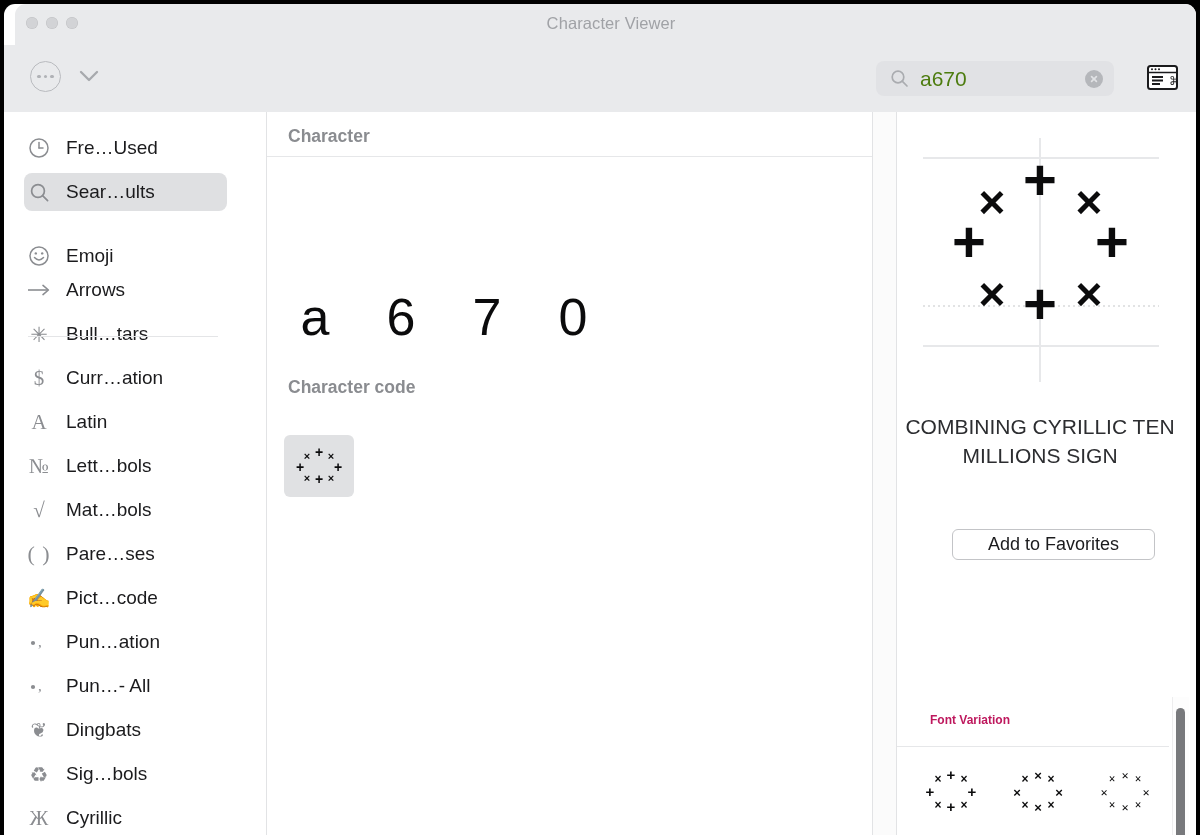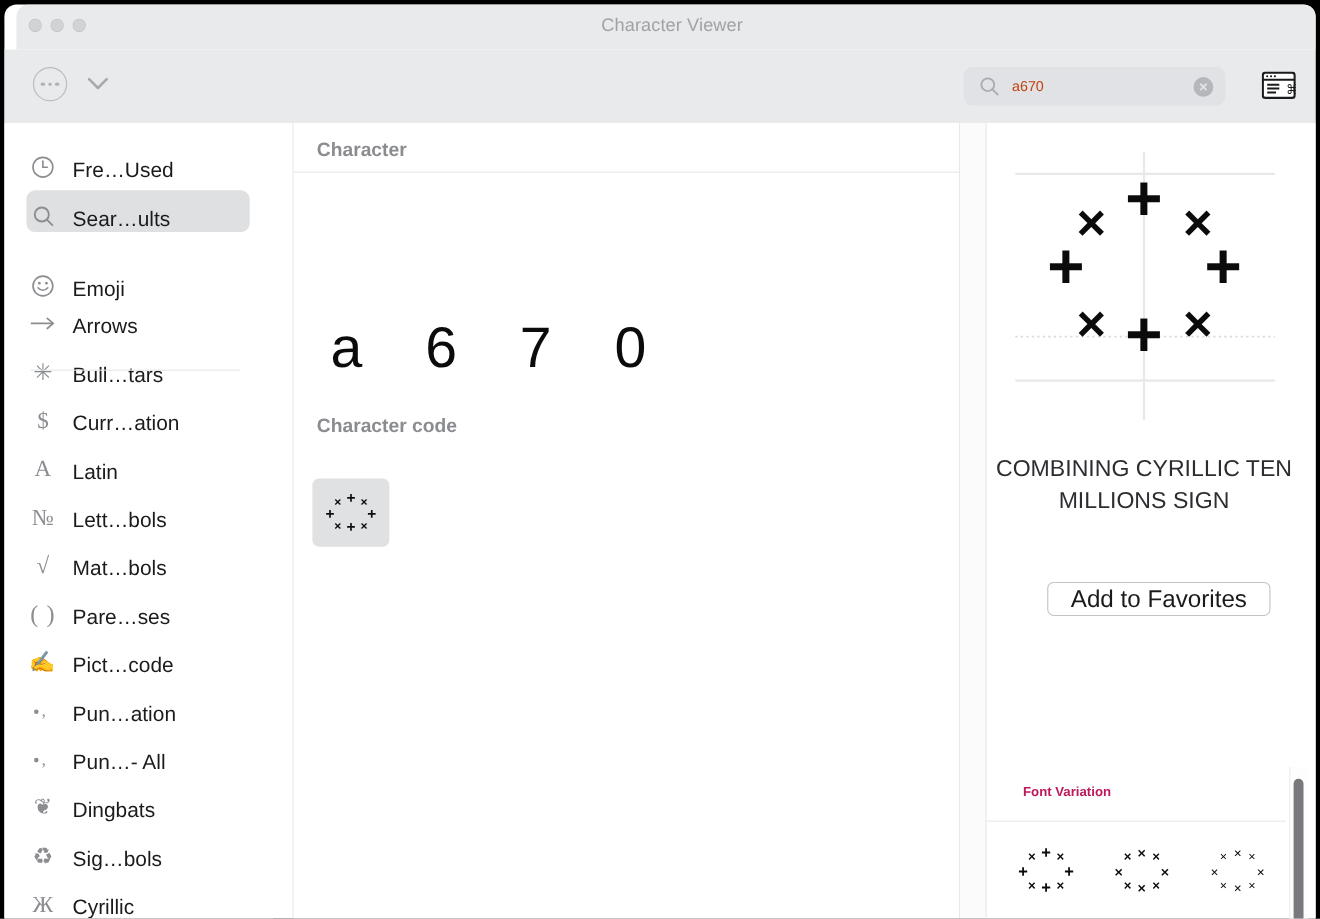--- a/index.html
+++ b/index.html
@@ -72,21 +72,21 @@
     background: #e1e2e5;
     border-radius: 8px;
     display: flex; align-items: center;
   }
   .search-icon {
     position: absolute; left: 14px; top: 8px;
     width: 19px; height: 19px;
   }
   .search-text {
     position: absolute; left: 44px; top: 7px;
-    font-size: 13px; color: #c2410c;
+    font-size: 21px; color: #4d7c0f;
     line-height: 22px;
   }
   .search-clear {
     position: absolute; right: 11px; top: 9px;
     width: 18px; height: 18px; border-radius: 50%;
     background: #b5b7bb;
     display: flex; align-items: center; justify-content: center;
   }
   .tb-kbd {
     position: absolute; left: 1143px; top: 20px;
@@ -103,21 +103,21 @@
   
   .sidebar {
     position: absolute; left: 0; top: 0;
     width: 244px; height: 723px;
     background: #ffffff;
     overflow: hidden;
   }
   .side-item {
     position: absolute; left: 20px;
     width: 203px; height: 38px;
-    display: flex; align-items: flex-end;
+    display: flex; align-items: center;
     border-radius: 8px;
   }
   .side-item.sel { background: #dfe0e2; }
   .side-ico {
     width: 30px; height: 30px;
     display: flex; align-items: center; justify-content: center;
     color: #8b8d91;
     flex: 0 0 30px;
     font-size: 21px;
     line-height: 1;
@@ -196,21 +196,21 @@
     font-size: 21px; color: #2c2d30;
     line-height: 29px;
   }
   .fav-btn {
     position: absolute; left: 55px; top: 417px;
     width: 203px; height: 31px;
     border: 1px solid #c3c4c7;
     border-radius: 6px;
     background: #ffffff;
     display: flex; align-items: center; justify-content: center;
-    font-size: 22px; color: #1b1b1d;
+    font-size: 18px; color: #1b1b1d;
   }
   .fv-hdr {
     position: absolute; left: 33px; top: 601px;
     font-size: 12px; font-weight: bold; color: #be185d;
   }
   .fv-rule {
     position: absolute; left: 0; top: 634px;
     width: 272px; height: 1px; background: #e6e7e9;
   }
   .fv-grid {

